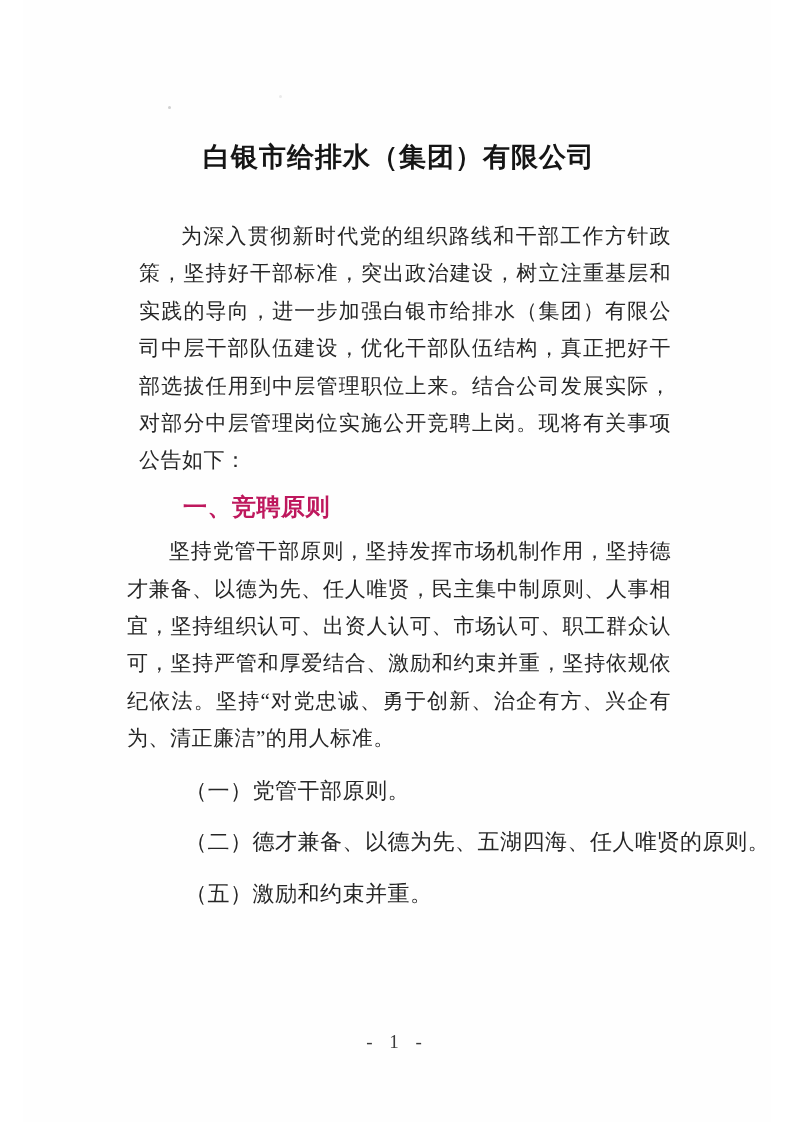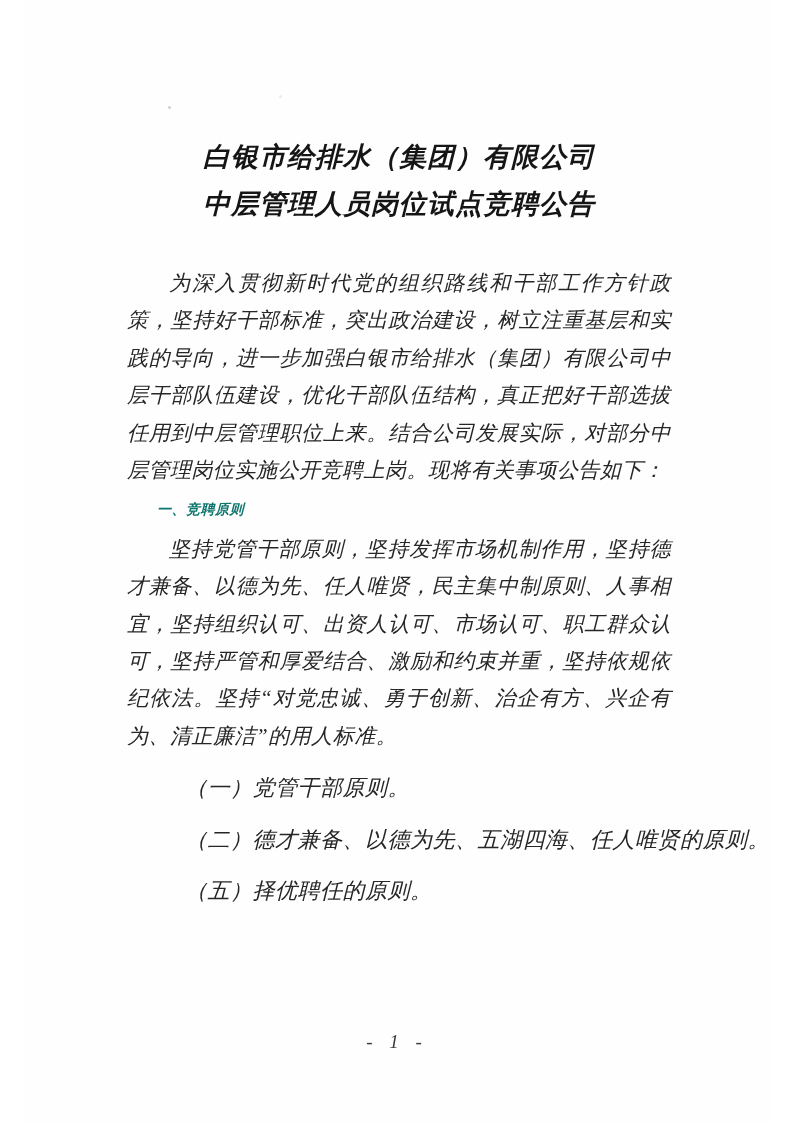--- a/index.html
+++ b/index.html
@@ -9,21 +9,20 @@
   }
   .page {
     position: relative;
     width: 748px;
     height: 1122px;
     margin: 0 auto;
     background: #fefefe;
     color: #232323;
     overflow: hidden;
     font-family: "Liberation Serif", "DejaVu Serif", serif;
-    font-style: italic;
   }
   .content {
     position: absolute;
     left: 104px;
     right: 100px;
     top: 0;
   }
   .doc-title {
     margin: 134px 0 0 0;
     text-align: center;
@@ -41,29 +40,29 @@
   .body-para {
     margin: 0;
     font-size: 21px;
     line-height: 37.4px;
     text-align: justify;
     text-justify: inter-ideograph;
     letter-spacing: 0.5px;
     color: #262626;
   }
   .indent { text-indent: 2em; }
-  .intro { margin-top: 37px; }
+  .intro { margin-top: 37px; margin-left: 12px; }
   .section-heading {
-    margin: 2px;
+    margin: 8px;
     padding-left: 2em;
     font-family: "Liberation Sans", "DejaVu Sans", sans-serif;
     font-weight: 700;
-    font-size: 14px;
+    font-size: 24px;
     line-height: 37.4px;
-    color: #0f766e;
+    color: #be185d;
     letter-spacing: 0.5px;
   }
   .list-item {
     margin: 14px;
     padding-left: 2em;
     font-size: 22px;
     line-height: 37.4px;
     letter-spacing: 0.5px;
     color: #262626;
     white-space: nowrap;
@@ -93,28 +92,27 @@
 </head>
 <body>
 
 <div class="page">
   <span class="scan-speck speck-1"></span>
   <span class="scan-speck speck-2"></span>
 
   <div class="content">
     <h1 class="doc-title">
       <span class="title-line">白银市给排水（集团）有限公司</span>
-      <span class="title-line">中层管理人员岗位试点竞聘公告</span>
     </h1>
 
     <p class="body-para indent intro">为深入贯彻新时代党的组织路线和干部工作方针政策，坚持好干部标准，突出政治建设，树立注重基层和实践的导向，进一步加强白银市给排水（集团）有限公司中层干部队伍建设，优化干部队伍结构，真正把好干部选拔任用到中层管理职位上来。结合公司发展实际，对部分中层管理岗位实施公开竞聘上岗。现将有关事项公告如下：</p>
 
     <h2 class="section-heading">一、竞聘原则</h2>
 
     <p class="body-para indent">坚持党管干部原则，坚持发挥市场机制作用，坚持德才兼备、以德为先、任人唯贤，民主集中制原则、人事相宜，坚持组织认可、出资人认可、市场认可、职工群众认可，坚持严管和厚爱结合、激励和约束并重，坚持依规依纪依法。坚持“对党忠诚、勇于创新、治企有方、兴企有为、清正廉洁”的用人标准。</p>
 
     <p class="list-item">（一）党管干部原则。</p>
     <p class="list-item">（二）德才兼备、以德为先、五湖四海、任人唯贤的原则。</p>
-    <p class="list-item">（五）择优聘任的原则。</p>
+    <p class="list-item">（五）激励和约束并重。</p>
   </div>
 
   <div class="page-footer">- 1 -</div>
 </div>
 
 </body></html>

